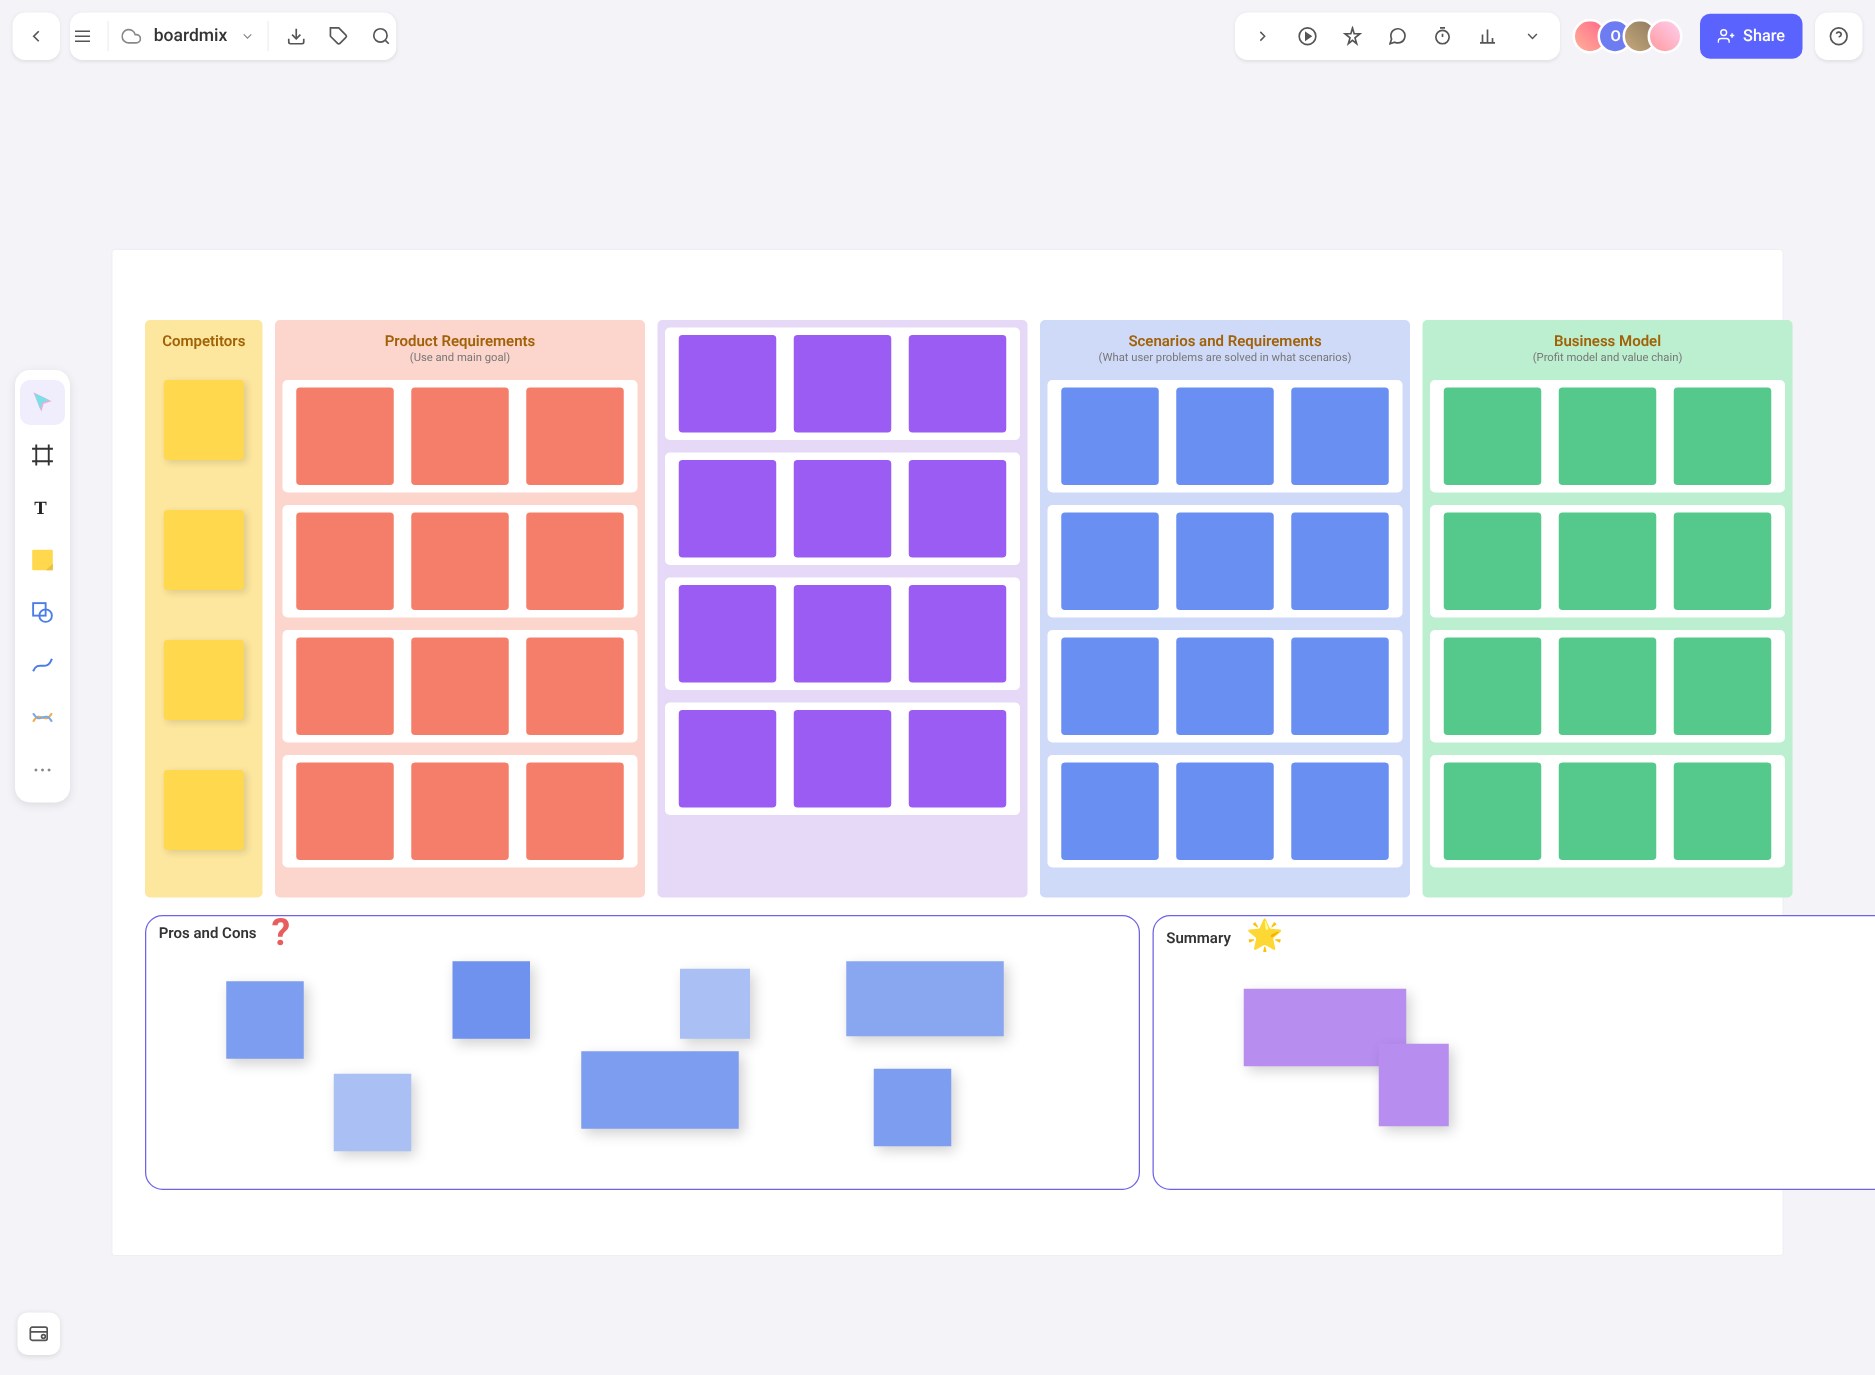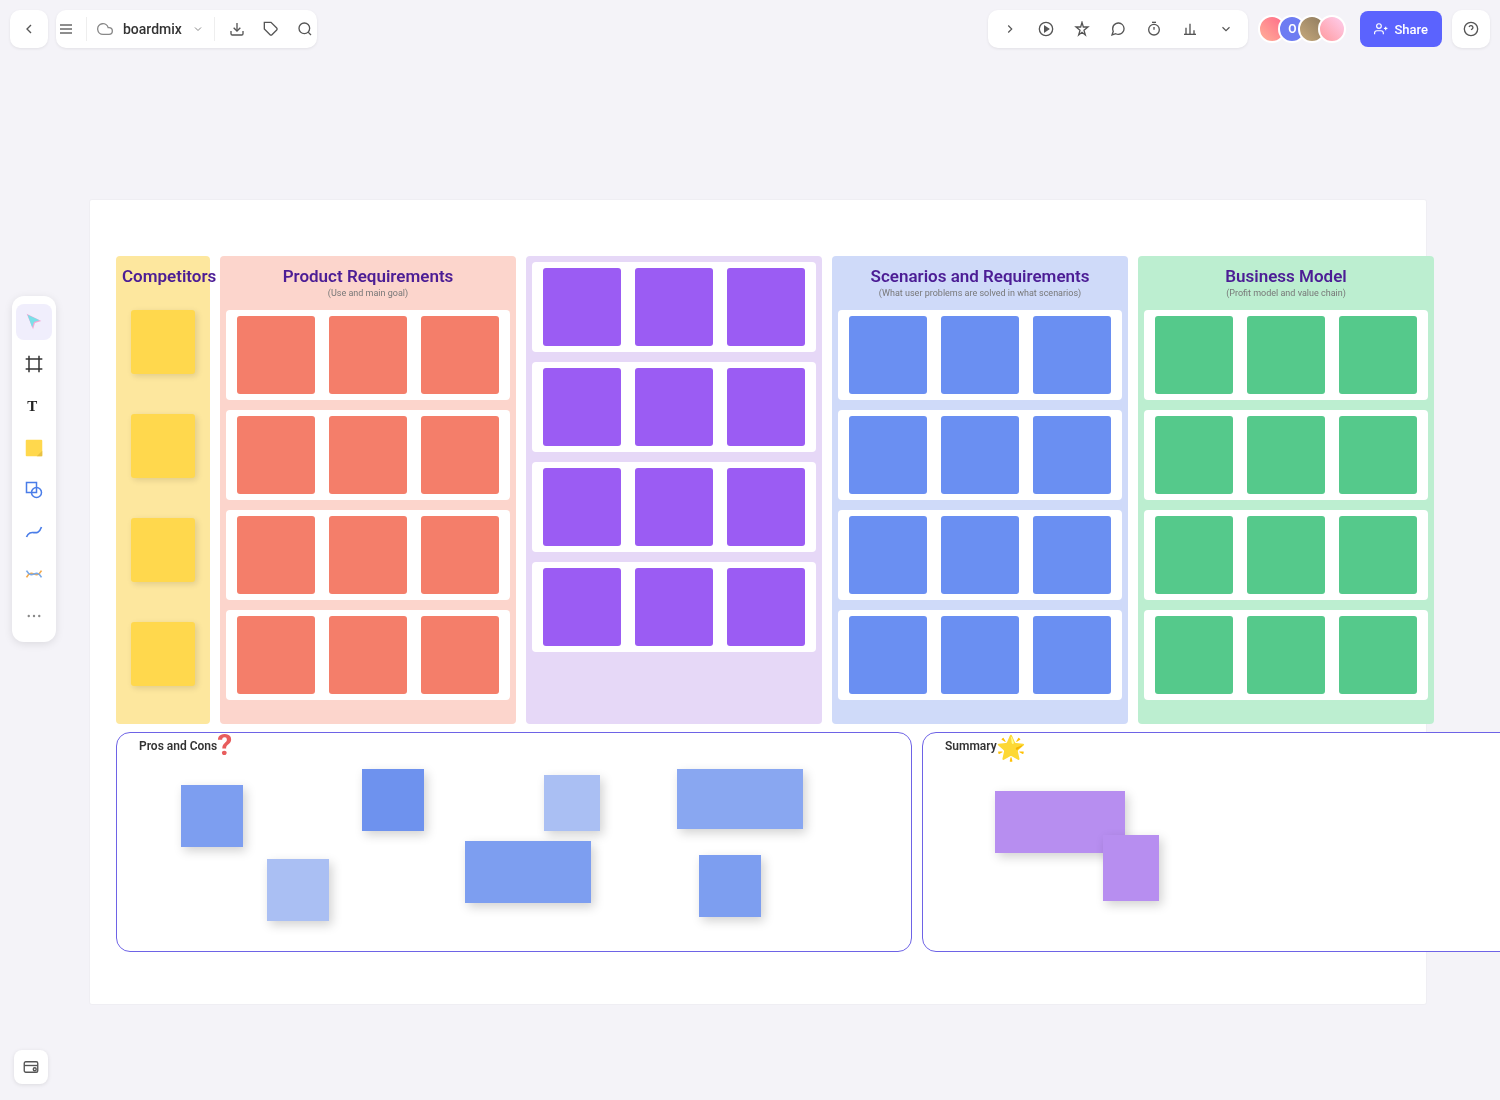--- a/index.html
+++ b/index.html
@@ -139,21 +139,21 @@
 }
 .col {
   border-radius: 4px;
   display: flex;
   flex-direction: column;
 }
 .col-head {
   text-align: center;
   padding: 10px 6px 6px;
 }
-.col-title { font-weight: 600; font-size: 17px; color: #4c1d95; }
+.col-title { font-weight: 600; font-size: 12px; color: #a16207; }
 .col-sub { font-size: 9px; color: #777; margin-top: 2px; }
 .col-body {
   padding: 6px 6px 8px;
   display: flex;
   flex-direction: column;
   gap: 10px;
 }
 .col-body.single { align-items: center; }
 .row {
   background: #fff;
@@ -189,23 +189,23 @@
 .pros {
   left: 26px; top: 532px;
   width: 796px; height: 220px;
 }
 .summary {
   left: 832px; top: 532px;
   width: 600px; height: 220px;
 }
 .box-label {
   position: absolute;
-  left: 22px; top: 6px;
+  left: 10px; top: 6px;
   font-size: 12px; font-weight: 600; color: #333;
-  display: flex; align-items: flex-start; gap: 0;
+  display: flex; align-items: flex-end; gap: 12px;
 }
 .qmark { color:#e85d5d; font-size:30px; font-weight:700; line-height: 12px; }
 .star-emoji { font-size: 24px; line-height: 18px;}
 
 .sticky {
   position: absolute;
   box-shadow: 3px 4px 10px rgba(0,0,0,0.18);
 }
 .s1{left:64px;top:52px;width:62px;height:62px;background:#7d9ef0;}
 .s2{left:245px;top:36px;width:62px;height:62px;background:#6e92ee;}

